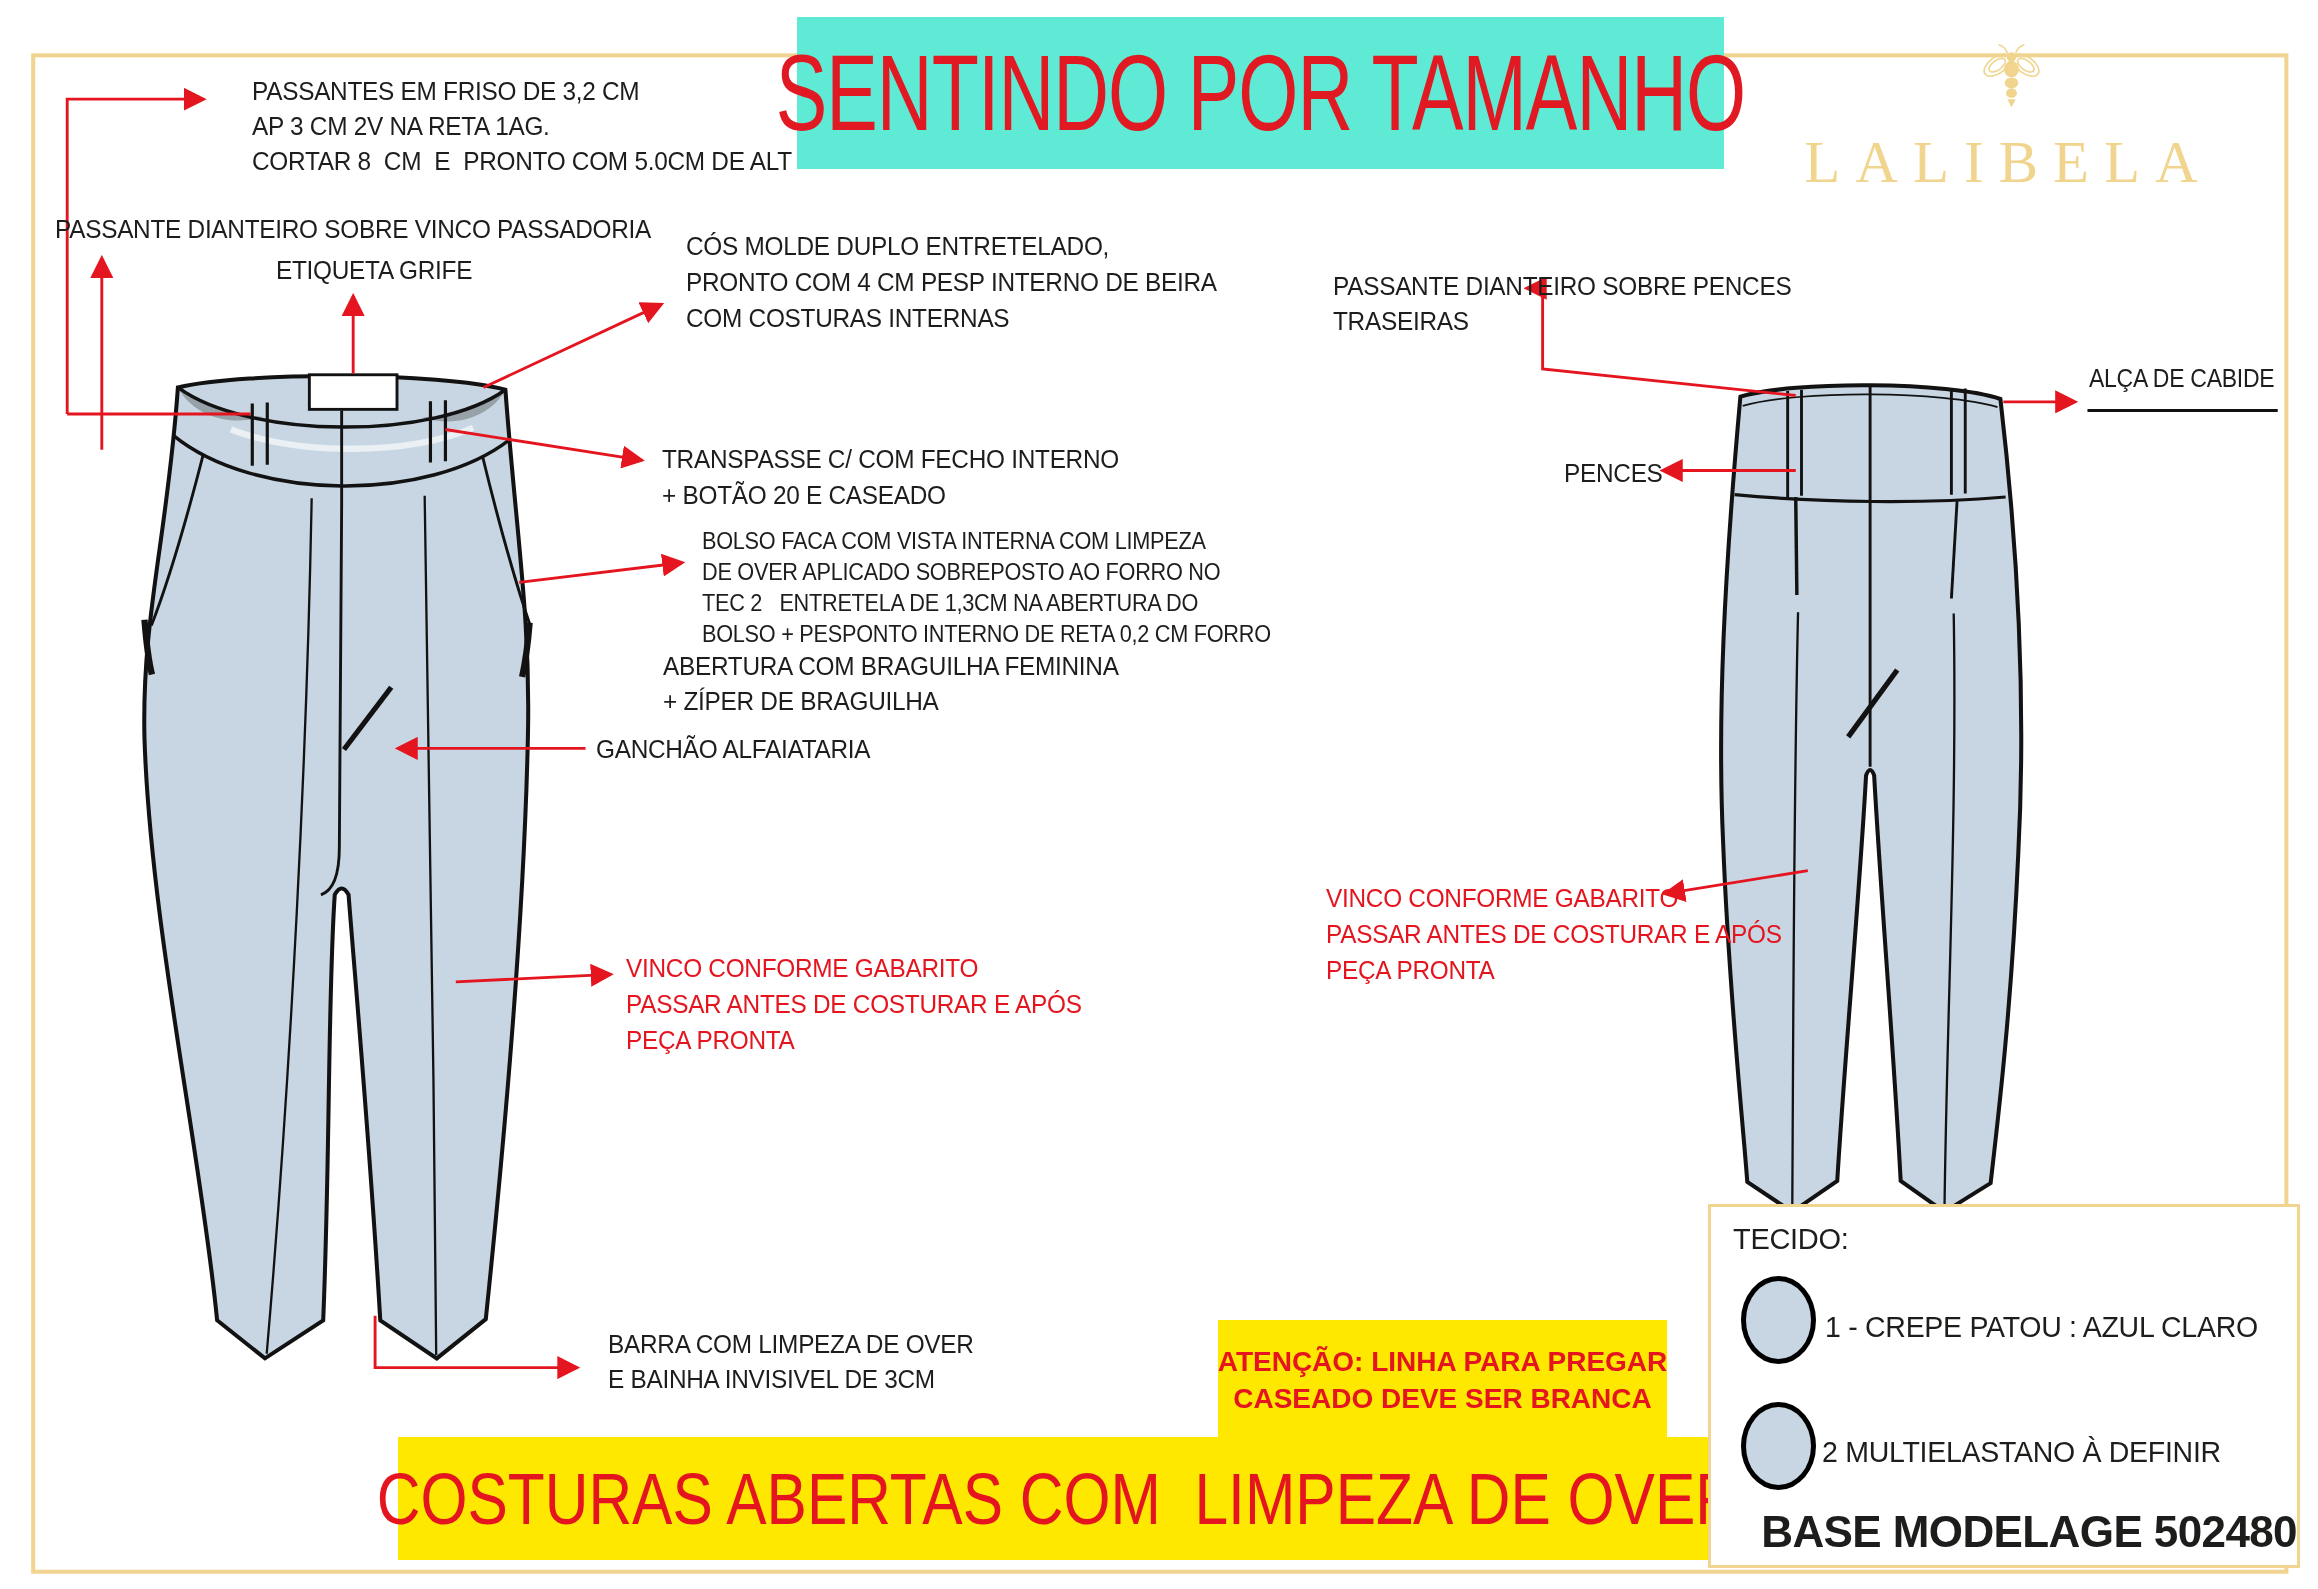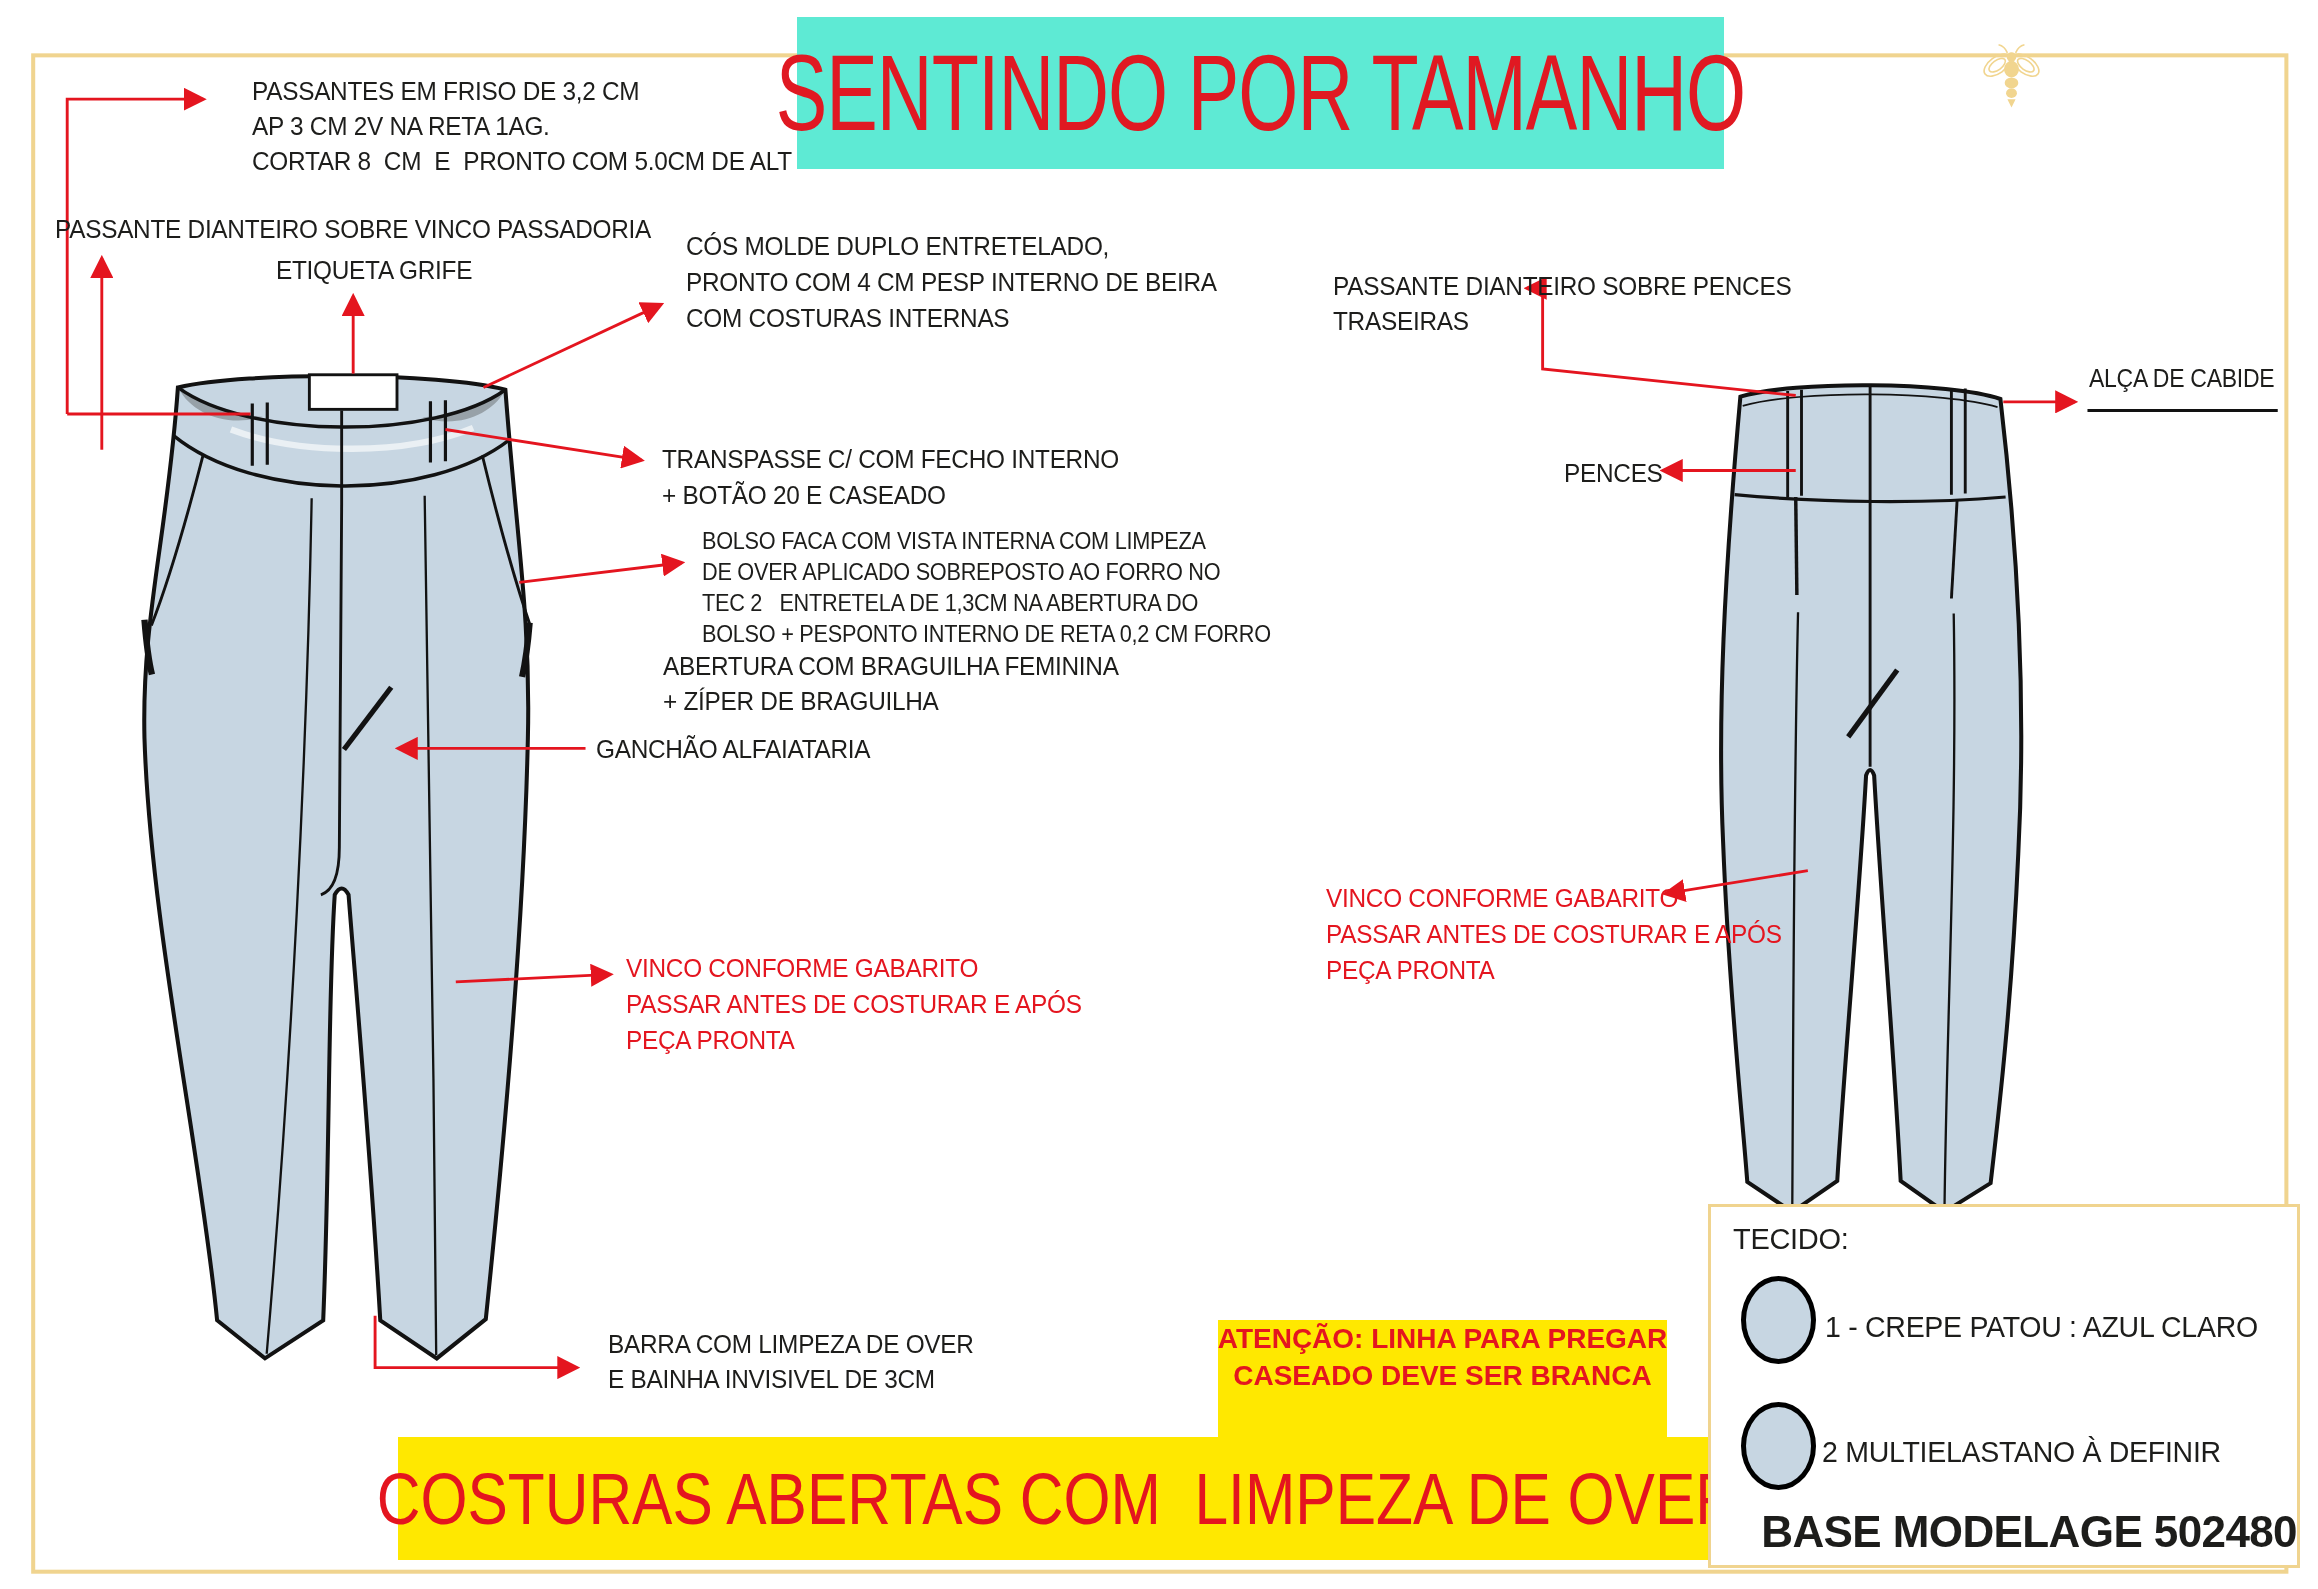--- a/index.html
+++ b/index.html
@@ -14,21 +14,21 @@
   .ann.red{color:#e4151f;line-height:36px;}
   
   .title-banner{position:absolute;left:797px;top:17.3px;width:927px;height:152px;
                 background:#5eead4;display:flex;align-items:center;justify-content:center;}
   .title-banner span{color:#e01922;font-size:99px;font-weight:400;letter-spacing:-1.2px;
                      transform:scale(.78,1.08);white-space:pre;}
   .bottom-banner{position:absolute;left:398px;top:1437px;width:1319px;height:123px;
                  background:#ffe800;display:flex;align-items:center;justify-content:center;}
   .bottom-banner span{color:#e4151f;font-size:72px;transform:scaleX(.84);white-space:pre;}
   .attention{position:absolute;left:1218px;top:1320px;width:449px;height:119px;background:#ffe800;
-             display:flex;flex-direction:column;align-items:center;justify-content:flex-start;}
+             display:flex;flex-direction:column;align-items:center;justify-content:center;}
   .attention div{color:#e4151f;font-size:28px;font-weight:700;line-height:37px;white-space:pre;}
   
   .logo-text{position:absolute;left:1798px;top:128px;width:421px;text-align:center;
              font-family:"Liberation Serif",serif;font-size:59px;color:#f1d58f;
              letter-spacing:15px;white-space:pre;}
   
   .tecido{position:absolute;left:1708px;top:1204px;width:592px;height:364px;
           border:3.5px solid #f0d48f;box-sizing:border-box;background:#fff;}
   .tecido-heading{position:absolute;left:22px;top:16px;font-size:29px;letter-spacing:-0.3px;}
   .swatch{position:absolute;width:75px;height:88px;border:5.2px solid #000;border-radius:50%;
@@ -149,20 +149,21 @@
       <ellipse cx="71" cy="34" rx="14" ry="7" transform="rotate(36 71 34)"></ellipse>
     </g>
     <g fill="#f1d58f">
       <circle cx="50" cy="22" r="7"></circle>
       <ellipse cx="50" cy="40" rx="11" ry="12"></ellipse>
       <ellipse cx="50" cy="60" rx="10" ry="8"></ellipse>
       <ellipse cx="50" cy="75" rx="8" ry="7"></ellipse>
       <path d="M44,84 L56,84 L50,96 Z"></path>
     </g>
   </svg>
+  <div class="logo-text">LALIBELA</div>
 
   <div class="ann" style="left:252px;top:74px;">
     <div>PASSANTES EM FRISO DE 3,2 CM</div>
     <div>AP 3 CM 2V NA RETA 1AG.</div>
     <div>CORTAR 8  CM  E  PRONTO COM 5.0CM DE ALT</div>
   </div>
 
   <div class="ann" style="left:55px;top:212px;">
     <div>PASSANTE DIANTEIRO SOBRE VINCO PASSADORIA</div>
   </div>

